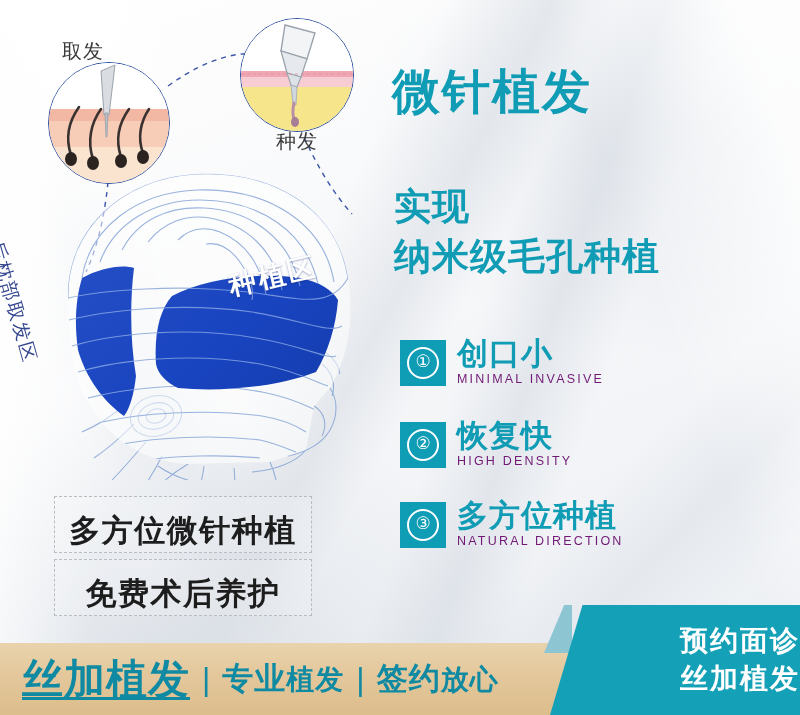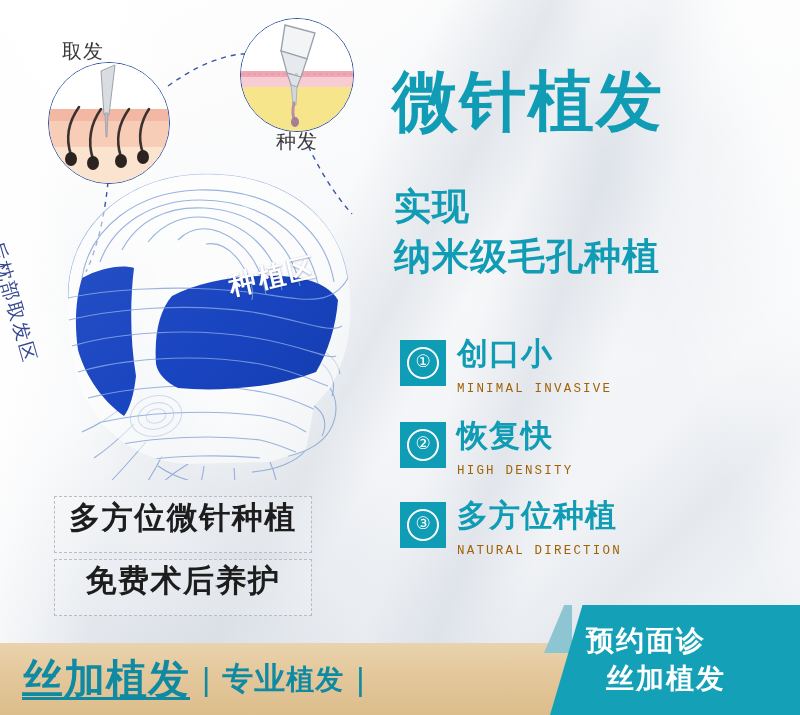--- a/index.html
+++ b/index.html
@@ -42,43 +42,43 @@
 
   .rot-label{position:absolute;left:8px;top:238px;
     font-size:19px;color:#33458f;letter-spacing:2px;
     transform:rotate(74deg);transform-origin:left top;white-space:nowrap;}
 
   #zone-label{position:absolute;left:228px;top:258px;font-size:27px;color:#ffffff;
     font-weight:bold;letter-spacing:3px;transform:rotate(-13deg);
     text-shadow:0 1px 2px rgba(20,40,110,.45);white-space:nowrap;}
 
   
-  #title-main{position:absolute;left:392px;top:68px;font-size:66px;line-height:1;
+  #title-main{position:absolute;left:392px;top:68px;font-size:48px;line-height:1;
     font-weight:bold;color:#109cb4;letter-spacing:2px;white-space:nowrap;}
   #title-sub1{position:absolute;left:394px;top:188px;font-size:37px;line-height:1;
     font-weight:bold;color:#109cb4;letter-spacing:1px;}
   #title-sub2{position:absolute;left:394px;top:238px;font-size:37px;line-height:1;
     font-weight:bold;color:#109cb4;letter-spacing:1px;white-space:nowrap;}
 
   .feature{position:absolute;display:flex;align-items:flex-start;}
   #feature-1{left:400px;top:338px;}
   #feature-2{left:400px;top:420px;}
   #feature-3{left:400px;top:500px;}
   .feat-badge{width:46px;height:46px;background:#0f9cb5;display:flex;
     align-items:center;justify-content:center;flex:none;margin-top:2px;}
   .feat-num{width:28px;height:28px;border:2px solid #ffffff;border-radius:50%;
     color:#ffffff;font-size:17px;line-height:25px;text-align:center;font-weight:normal;}
   .feat-txt{margin-left:11px;}
   .feat-cn{font-size:31px;line-height:32px;font-weight:bold;color:#109cb4;letter-spacing:1px;white-space:nowrap;}
-  .feat-en{font-size:12.5px;line-height:15px;color:#a16207;letter-spacing:2.2px;
-    font-family:Liberation Mono, monospace;white-space:nowrap;margin-top:12px;}
+  .feat-en{font-size:12.5px;line-height:15px;color:#701a75;letter-spacing:2.2px;
+    font-family:Liberation Sans, sans-serif;white-space:nowrap;margin-top:2px;}
 
   
   .dashbox{position:absolute;border:1.5px dashed #b9bcc2;display:flex;
-    align-items:flex-start;justify-content:center;background:rgba(255,255,255,.18);}
+    align-items:flex-end;justify-content:center;background:rgba(255,255,255,.18);}
   #dash-1{left:54px;top:496px;width:256px;height:55px;}
   #dash-2{left:54px;top:559px;width:256px;height:55px;}
   .dash-txt{font-size:31px;font-weight:bold;color:#1d1d1d;letter-spacing:1.5px;white-space:nowrap;}
 
   
   #bottom-bar{position:absolute;left:0;bottom:0;width:800px;height:72px;
     background:linear-gradient(180deg,#e9d3ad 0%,#e4c89c 42%,#dcbd8c 100%);}
   #bottom-bar-inner{position:absolute;left:0;bottom:0;width:800px;height:72px;
     display:flex;align-items:center;}
   #brand{margin-left:22px;font-size:41px;font-weight:bold;color:#0f8aa2;
@@ -90,21 +90,21 @@
   .slogan .small{font-size:28px;letter-spacing:1px;}
 
   
   #cta-panel{position:absolute;right:0;bottom:0;width:250px;height:110px;
     background:#14a0b6;clip-path:polygon(13% 0,100% 0,100% 100%,0 100%);}
   #cta-fold{position:absolute;right:228px;bottom:62px;width:28px;height:48px;
     background:#8dc5d3;clip-path:polygon(72% 0,100% 0,100% 100%,0 100%);}
   #cta-text{position:absolute;right:0;bottom:0;width:250px;height:110px;
     display:flex;flex-direction:column;justify-content:center;}
   .cta-line{color:#ffffff;font-family:"Liberation Serif","DejaVu Serif",serif;
-    font-weight:bold;font-size:28px;line-height:38px;letter-spacing:2px;white-space:nowrap;}
+    font-weight:bold;font-size:28px;line-height:38px;letter-spacing:2px;white-space:nowrap;text-align:right;}
   #cta-line1{margin-left:36px;}
   #cta-line2{margin-left:56px;}
 </style>
 </head>
 <body>
 
 <div class="poster">
 
   <div class="bg"></div>
   <div class="bg2"></div>
@@ -305,20 +305,23 @@
   </div>
 
   <div id="bottom-bar"></div>
   <div id="bottom-bar-inner">
     <span id="brand">丝加植发</span>
     <span class="bsep">|</span>
     <span class="slogan">
       <span class="big">专业</span><span class="small">植发</span>
     </span>
     <span class="bsep">|</span>
+    <span class="slogan">
+      <span class="big">签约</span><span class="small">放心</span>
+    </span>
   </div>
 
   <div id="cta-fold"></div>
   <div id="cta-panel"></div>
   <div id="cta-text">
     <div class="cta-line" id="cta-line1">预约面诊</div>
     <div class="cta-line" id="cta-line2">丝加植发</div>
   </div>
 
 </div>

